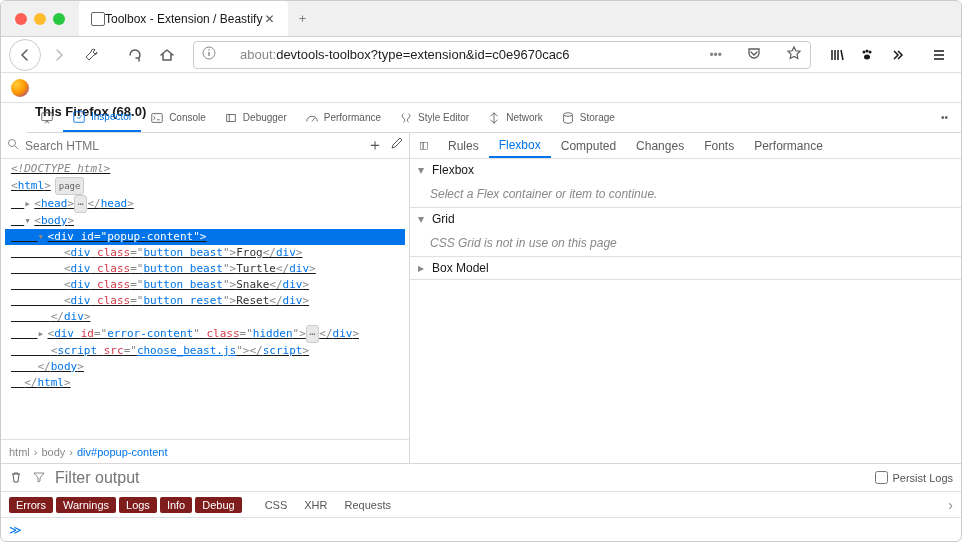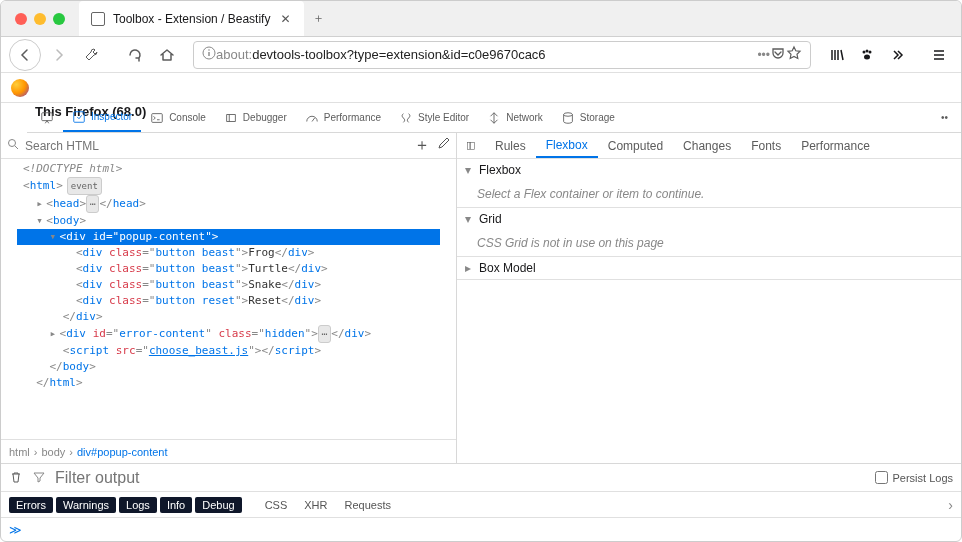--- a/index.html
+++ b/index.html
@@ -4,31 +4,31 @@
 <style>
 * { margin: 0; padding: 0; box-sizing: border-box; }
 body { font-family: -apple-system, "Segoe UI", sans-serif; font-size: 12px; color: #18181a; width: 962px; height: 542px; border: 1px solid #ccc; border-radius: 6px; overflow: hidden; background: #fff; display: flex; flex-direction: column; }
 
 
 .titlebar { height: 36px; display: flex; align-items: center; background: #f0f0f0; border-bottom: 1px solid #d0d0d0; }
 .wc { display: flex; gap: 7px; padding: 0 14px; }
 .wc-dot { width: 12px; height: 12px; border-radius: 50%; }
 .wc-r { background: #ff5f57; } .wc-y { background: #febc2e; } .wc-g { background: #28c840; }
 .tabs { display: flex; align-self: stretch; }
-.tab { display: flex; align-items: center; padding: 0 12px; background: #fff; border-top-left-radius: 4px; border-top-right-radius: 4px; gap: 8px; }
+.tab { display: flex; align-items: center; padding: 0 12px; background: #fff; border-top-left-radius: 4px; border-top-right-radius: 4px; }
 .tab-icon { width: 14px; height: 14px; border: 1.5px solid #666; border-radius: 2px; }
 .tab-close { width: 14px; height: 14px; display: flex; align-items: center; justify-content: center; color: #555; }
 .newtab { width: 28px; display: flex; align-items: center; justify-content: center; color: #666; }
 
 
 .navbar { height: 36px; display: flex; align-items: center; padding: 0 8px; gap: 4px; border-bottom: 1px solid #e0e0e0; }
 .navbtn { width: 28px; height: 28px; display: flex; align-items: center; justify-content: center; border-radius: 4px; color: #5c5c5c; }
 .navbtn.back { border: 1px solid #ccc; border-radius: 50%; width: 32px; height: 32px; }
 .navbtn.fwd { color: #bcbcbc; }
-.urlbar { flex: 1; height: 28px; border: 1px solid #ccc; border-radius: 4px; display: flex; align-items: center; padding: 0 8px; gap: 0; margin: 0 8px; }
+.urlbar { flex: 1; height: 28px; border: 1px solid #ccc; border-radius: 4px; display: flex; align-items: center; padding: 0 8px; gap: 24px; margin: 0 8px; }
 .urlbar-text { flex: 1; font-size: 13px; color: #888; overflow: hidden; white-space: nowrap; }
 .urlbar-text .path { color: #222; }
 .navicons { display: flex; align-items: center; gap: 2px; }
 
 
 .exthdr { height: 30px; display: flex; align-items: center; padding: 0 10px; gap: 10px; border-bottom: 1px solid #e0e0e0; font-size: 13px; }
 .ff-icon { width: 18px; height: 18px; border-radius: 50%; background: radial-gradient(circle at 30% 30%, #ffce3b, #ff9500, #8236b8); }
 .puzzle { width: 16px; height: 16px; background: #18181a; clip-path: polygon(10% 20%, 40% 20%, 40% 10%, 60% 10%, 60% 20%, 90% 20%, 90% 50%, 100% 50%, 100% 70%, 90% 70%, 90% 100%, 60% 100%, 60% 90%, 40% 90%, 40% 100%, 10% 100%, 10% 70%, 0% 70%, 0% 50%, 10% 50%); }
 .ext-segment { display: flex; align-items: center; gap: 6px; }
 .ext-segment.pad { margin-left: 44px; }
@@ -37,24 +37,24 @@
 
 
 .dttabs { height: 30px; display: flex; align-items: center; padding: 0 4px; border-bottom: 1px solid #d8d8d8; font-size: 10px; margin-left: 26px; }
 .dttab { display: flex; align-items: center; gap: 5px; padding: 0 9px; height: 100%; color: #5c5c5c; cursor: default; }
 .dttab.active { color: #0074e8; border-bottom: 2px solid #0074e8; }
 .dttab svg { width: 14px; height: 14px; }
 .spacer { flex: 1; }
 
 
 .inspector { flex: 1; display: flex; min-height: 0; }
-.left { width: 456px; display: flex; flex-direction: column; border-right: 1px solid #d8d8d8; }
+.left { width: 409px; display: flex; flex-direction: column; border-right: 1px solid #d8d8d8; }
 .searchrow { height: 26px; display: flex; align-items: center; padding: 0 6px; border-bottom: 1px solid #e0e0e0; gap: 6px; color: #888; }
 .searchrow input { flex: 1; border: none; outline: none; font-size: 12px; }
-.dom { flex: 1; overflow: auto; font-family: Menlo, Consolas, monospace; font-size: 11px; line-height: 16px; padding: 2px 16px; }
+.dom { flex: 1; overflow: auto; font-family: Menlo, Consolas, monospace; font-size: 11px; line-height: 16px; padding: 2px 4px; text-decoration: underline; }
 .dom .row { white-space: pre; padding: 0 6px; }
 .dom .row.sel { background: #0074e8; color: #fff; }
 .dom .row.sel .tag, .dom .row.sel .attr, .dom .row.sel .val, .dom .row.sel .pun { color: #fff; }
 .tag { color: #0074e8; } .attr { color: #d73a49; } .val { color: #0074e8; } .pun { color: #888; } .txt { color: #333; } .cm { color: #888; font-style: italic; }
 .twisty { display: inline-block; width: 10px; color: #888; }
 .twisty.open::before { content: "▾"; }
 .twisty.closed::before { content: "▸"; }
 .badge { display: inline-block; background: #e8e8e8; border: 1px solid #ccc; border-radius: 3px; padding: 0 3px; font-size: 9px; color: #666; margin-left: 4px; }
 .dots { display: inline-block; background: #e8e8e8; border: 1px solid #ccc; border-radius: 3px; padding: 0 3px; font-size: 9px; color: #666; }
 .underline { text-decoration: underline; }
@@ -69,21 +69,21 @@
 .rtab.icon { width: 28px; justify-content: center; }
 .sect { border-bottom: 1px solid #e0e0e0; }
 .sect-head { padding: 4px 8px; font-size: 12px; display: flex; align-items: center; gap: 4px; }
 .sect-body { padding: 6px 20px; color: #888; font-style: italic; }
 
 
 .filterbar { height: 28px; display: flex; align-items: center; padding: 0 8px; gap: 10px; border-top: 1px solid #d8d8d8; color: #888; font-size: 11px; }
 .filterbar input { flex: 1; border: none; outline: none; font-size: 16px; }
 .persist { margin-left: auto; display: flex; align-items: center; gap: 4px; color: #555; }
 .pillbar { height: 26px; display: flex; align-items: center; padding: 0 8px; gap: 3px; border-top: 1px solid #e0e0e0; font-size: 11px; }
-.pill { background: #0f172a; color: #fff; padding: 2px 7px; border-radius: 2px; }
+.pill { background: #7f1d1d; color: #fff; padding: 2px 7px; border-radius: 2px; }
 .pill.off { background: transparent; color: #555; padding: 2px 7px; }
 .consoleline { height: 24px; display: flex; align-items: center; padding: 0 8px; color: #0074e8; border-top: 1px solid #e0e0e0; }
 </style>
 </head>
 <body>
 
 <div class="titlebar">
   <div class="wc">
     <div class="wc-dot wc-r"></div>
     <div class="wc-dot wc-y"></div>
@@ -240,21 +240,21 @@
             <path d="M8 8l3 3" stroke="#888"></path>
           </svg></span>
       <input placeholder="Search HTML" style="">
       <span style="color:#555;font-size:16px">＋</span>
       <span><svg width="14" height="14" viewBox="0 0 14 14">
             <path d="M11 1l2 2-7 7-3 1 1-3 7-7z" stroke="#555" fill="none"></path>
           </svg></span>
     </div>
     <div class="dom">
       <div class="row"><span class="cm">&lt;!DOCTYPE html&gt;</span></div>
-      <div class="row"><span class="pun">&lt;</span><span class="tag">html</span><span class="pun">&gt;</span><span class="badge">event</span></div>
+      <div class="row"><span class="pun">&lt;</span><span class="tag">html</span><span class="pun">&gt;</span><span class="badge">page</span></div>
       <div class="row">  <span class="twisty closed"></span><span class="pun">&lt;</span><span class="tag">head</span><span class="pun">&gt;</span><span class="dots">⋯</span><span class="pun">&lt;/</span><span class="tag">head</span><span class="pun">&gt;</span></div>
       <div class="row">  <span class="twisty open"></span><span class="pun">&lt;</span><span class="tag">body</span><span class="pun">&gt;</span></div>
       <div class="row sel">    <span class="twisty open"></span><span class="pun">&lt;</span><span class="tag">div</span> <span class="attr">id</span><span class="pun">="</span><span class="val">popup-content</span><span class="pun">"&gt;</span></div>
       <div class="row">        <span class="pun">&lt;</span><span class="tag">div</span> <span class="attr">class</span><span class="pun">="</span><span class="val">button beast</span><span class="pun">"&gt;</span><span class="txt">Frog</span><span class="pun">&lt;/</span><span class="tag">div</span><span class="pun">&gt;</span></div>
       <div class="row">        <span class="pun">&lt;</span><span class="tag">div</span> <span class="attr">class</span><span class="pun">="</span><span class="val">button beast</span><span class="pun">"&gt;</span><span class="txt">Turtle</span><span class="pun">&lt;/</span><span class="tag">div</span><span class="pun">&gt;</span></div>
       <div class="row">        <span class="pun">&lt;</span><span class="tag">div</span> <span class="attr">class</span><span class="pun">="</span><span class="val">button beast</span><span class="pun">"&gt;</span><span class="txt">Snake</span><span class="pun">&lt;/</span><span class="tag">div</span><span class="pun">&gt;</span></div>
       <div class="row">        <span class="pun">&lt;</span><span class="tag">div</span> <span class="attr">class</span><span class="pun">="</span><span class="val">button reset</span><span class="pun">"&gt;</span><span class="txt">Reset</span><span class="pun">&lt;/</span><span class="tag">div</span><span class="pun">&gt;</span></div>
       <div class="row">      <span class="pun">&lt;/</span><span class="tag">div</span><span class="pun">&gt;</span></div>
       <div class="row">    <span class="twisty closed"></span><span class="pun">&lt;</span><span class="tag">div</span> <span class="attr">id</span><span class="pun">="</span><span class="val">error-content</span><span class="pun">"</span> <span class="attr">class</span><span class="pun">="</span><span class="val">hidden</span><span class="pun">"&gt;</span><span class="dots">⋯</span><span class="pun">&lt;/</span><span class="tag">div</span><span class="pun">&gt;</span></div>
       <div class="row">      <span class="pun">&lt;</span><span class="tag">script</span> <span class="attr">src</span><span class="pun">="</span><span class="val underline">choose_beast.js</span><span class="pun">"&gt;&lt;/</span><span class="tag">script</span><span class="pun">&gt;</span></div>

